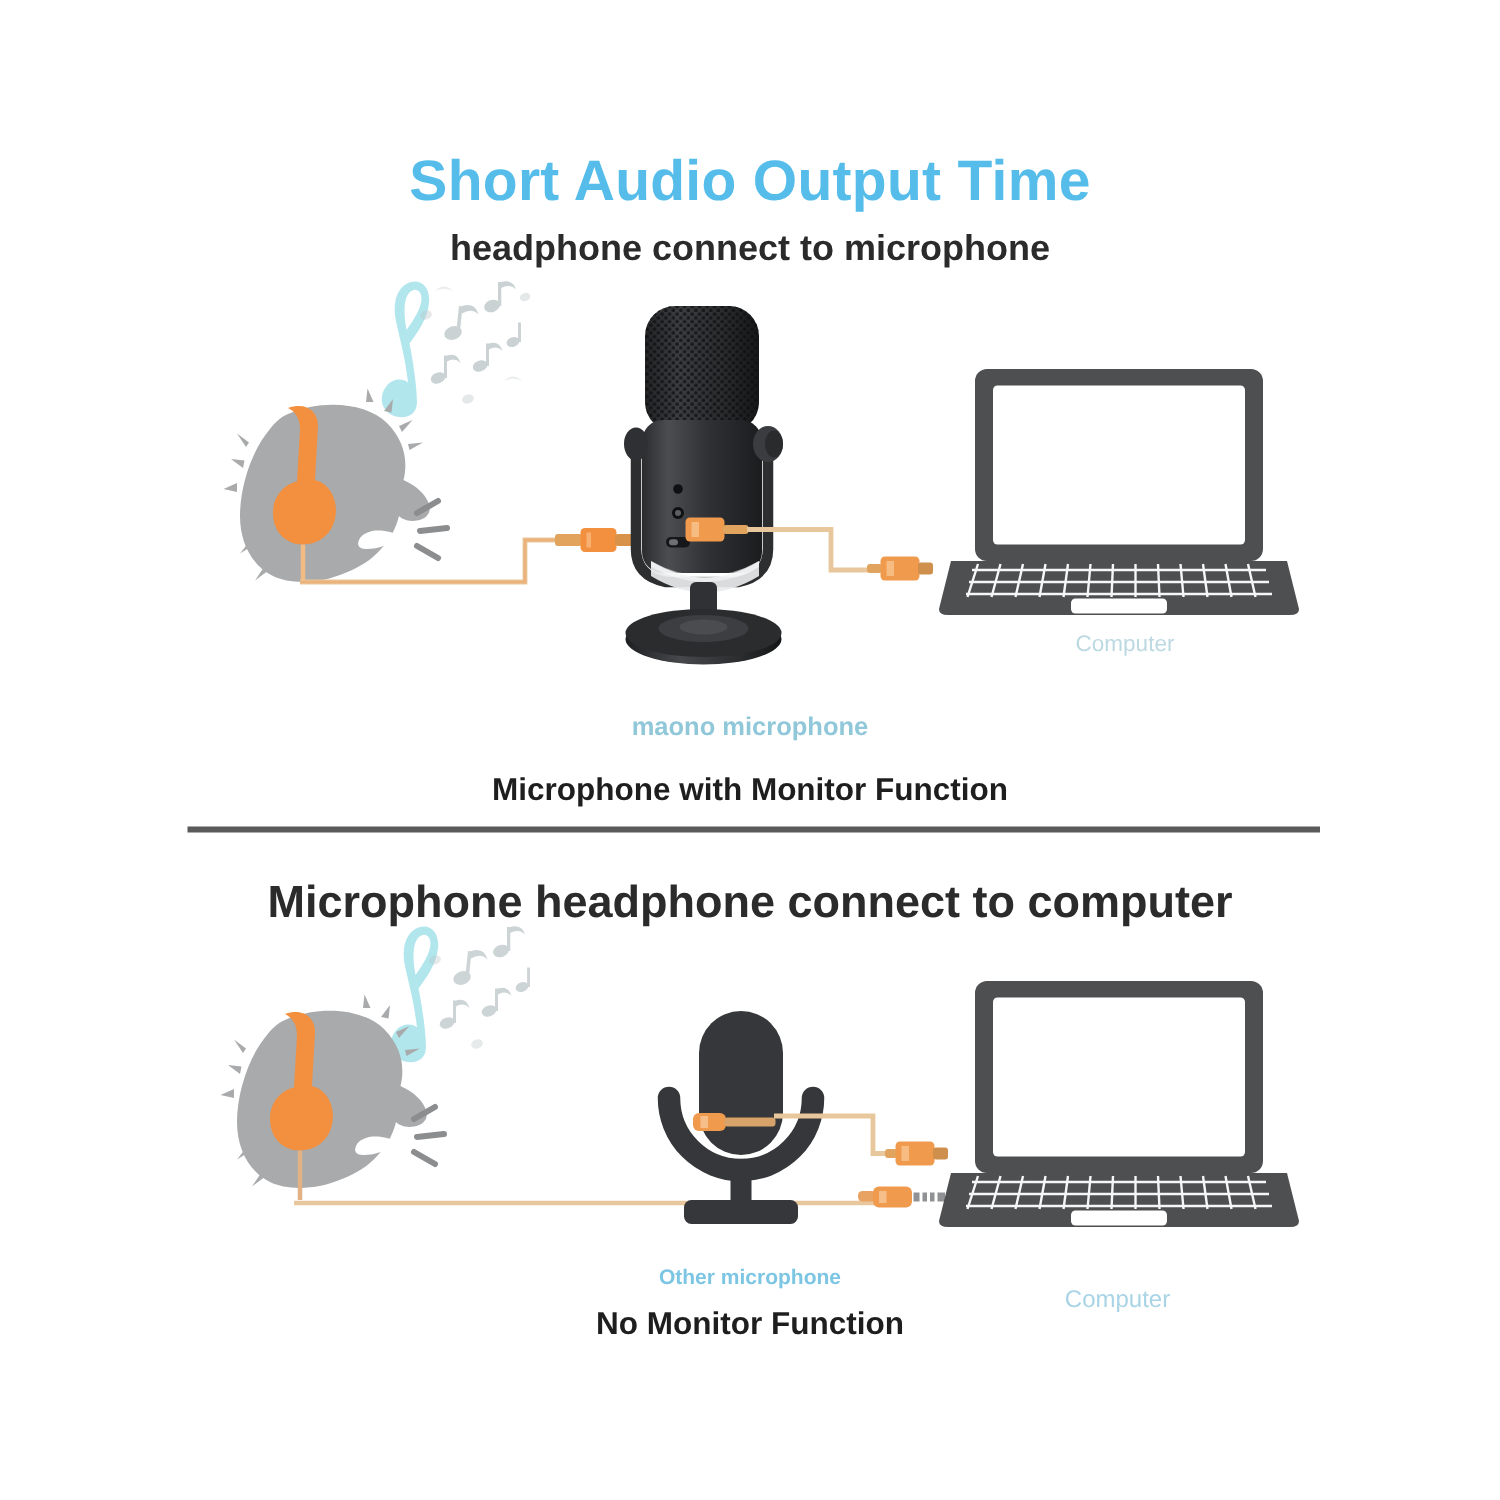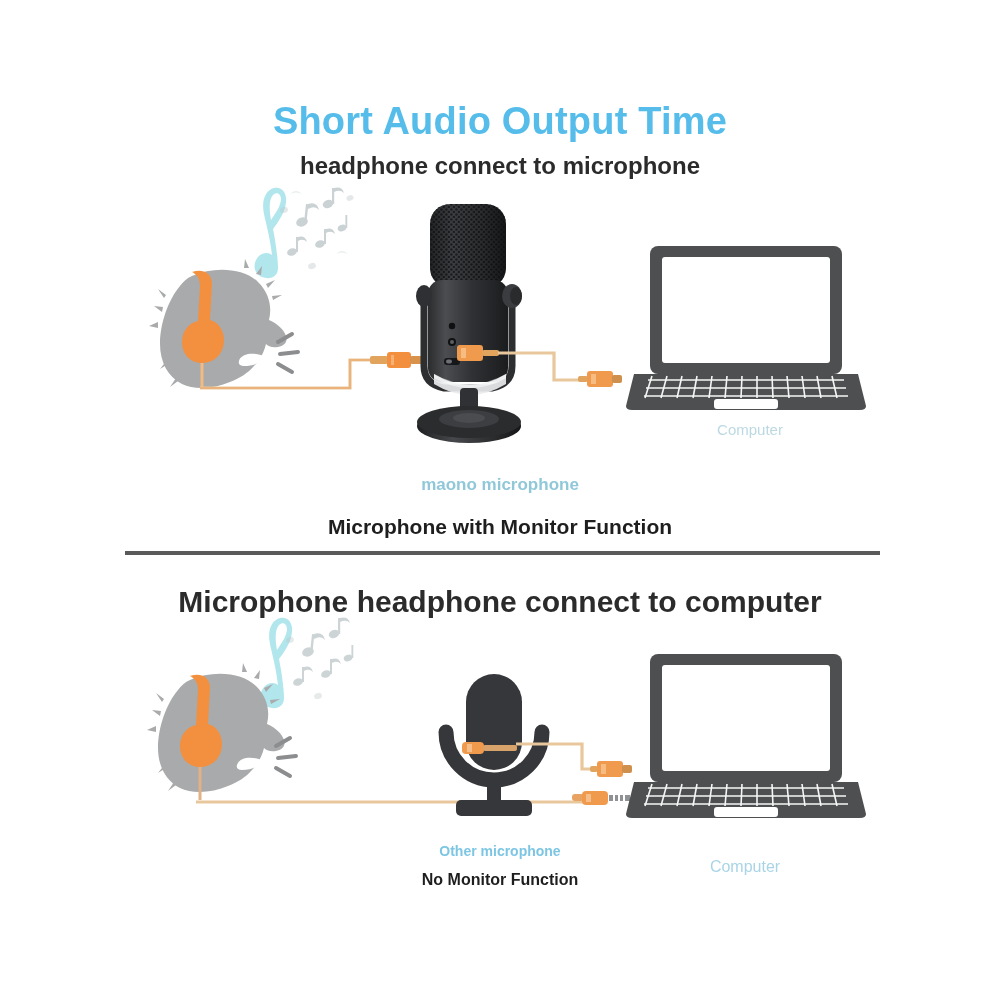--- a/index.html
+++ b/index.html
@@ -44,21 +44,21 @@
     position:absolute;left:0;right:0;top:585px;
     text-align:center;font-size:30px;font-weight:bold;color:#2b2b2b;
   }
   .label-other{
     position:absolute;left:0;right:0;top:843px;
     text-align:center;font-size:14px;font-weight:bold;
     color:#7cc6e4;
   }
   .caption-bottom{
     position:absolute;left:0;right:0;top:871px;
-    text-align:center;font-size:16px;font-weight:bold;color:#1e1e1e;
+    text-align:center;font-size:21px;font-weight:bold;color:#1e1e1e;
   }
   .label-computer-top{
     position:absolute;left:640px;top:421px;width:220px;
     text-align:center;font-size:15px;color:#bcd9e2;
   }
   .label-computer-bottom{
     position:absolute;left:635px;top:858px;width:220px;
     text-align:center;font-size:16px;color:#a9d4e6;
   }
 

